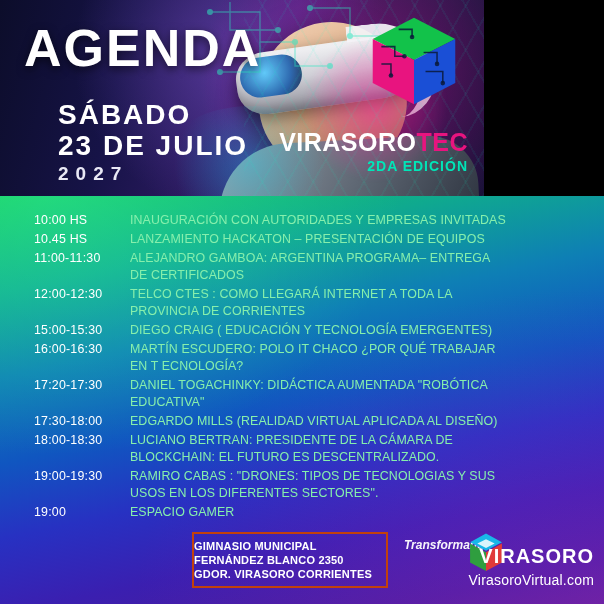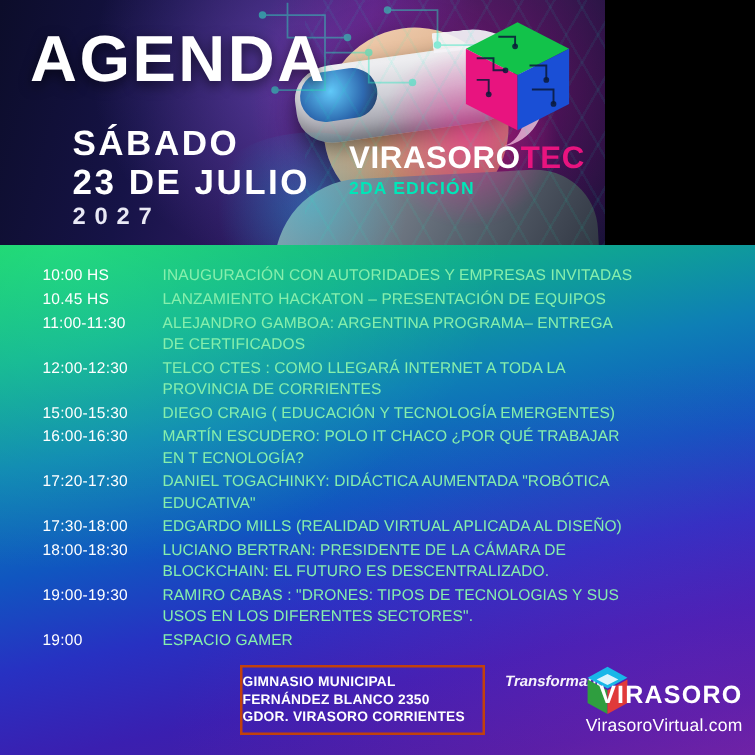--- a/index.html
+++ b/index.html
@@ -107,22 +107,22 @@
   .date-line1 { font-size: 28px; font-weight: bold; letter-spacing: 2px; line-height: 30px; }
   .date-line2 { font-size: 28px; font-weight: bold; letter-spacing: 2px; line-height: 32px; }
   .date-year  { font-size: 19px; font-weight: bold; letter-spacing: 7px; line-height: 24px; color:#e9e9f5; }
 
   
   .logo-cube {
     position: absolute; right: 22px; top: 14px;
     width: 96px; height: 96px;
   }
   .brand {
-    position: absolute; right: 16px; top: 112px;
-    text-align: left;
+    position: absolute; right: 16px; top: 128px;
+    text-align: right;
   }
   .brand-main { font-size: 25px; font-weight: bold; letter-spacing: .5px; }
   .brand-main .w { color: #ffffff; }
   .brand-main .m { color: #e8147f; }
   .brand-sub {
     font-size: 14px; font-weight: bold; color: #00e6b8; letter-spacing: 1px; margin-top: 1px;
   }
 
   
   .body-bg {

